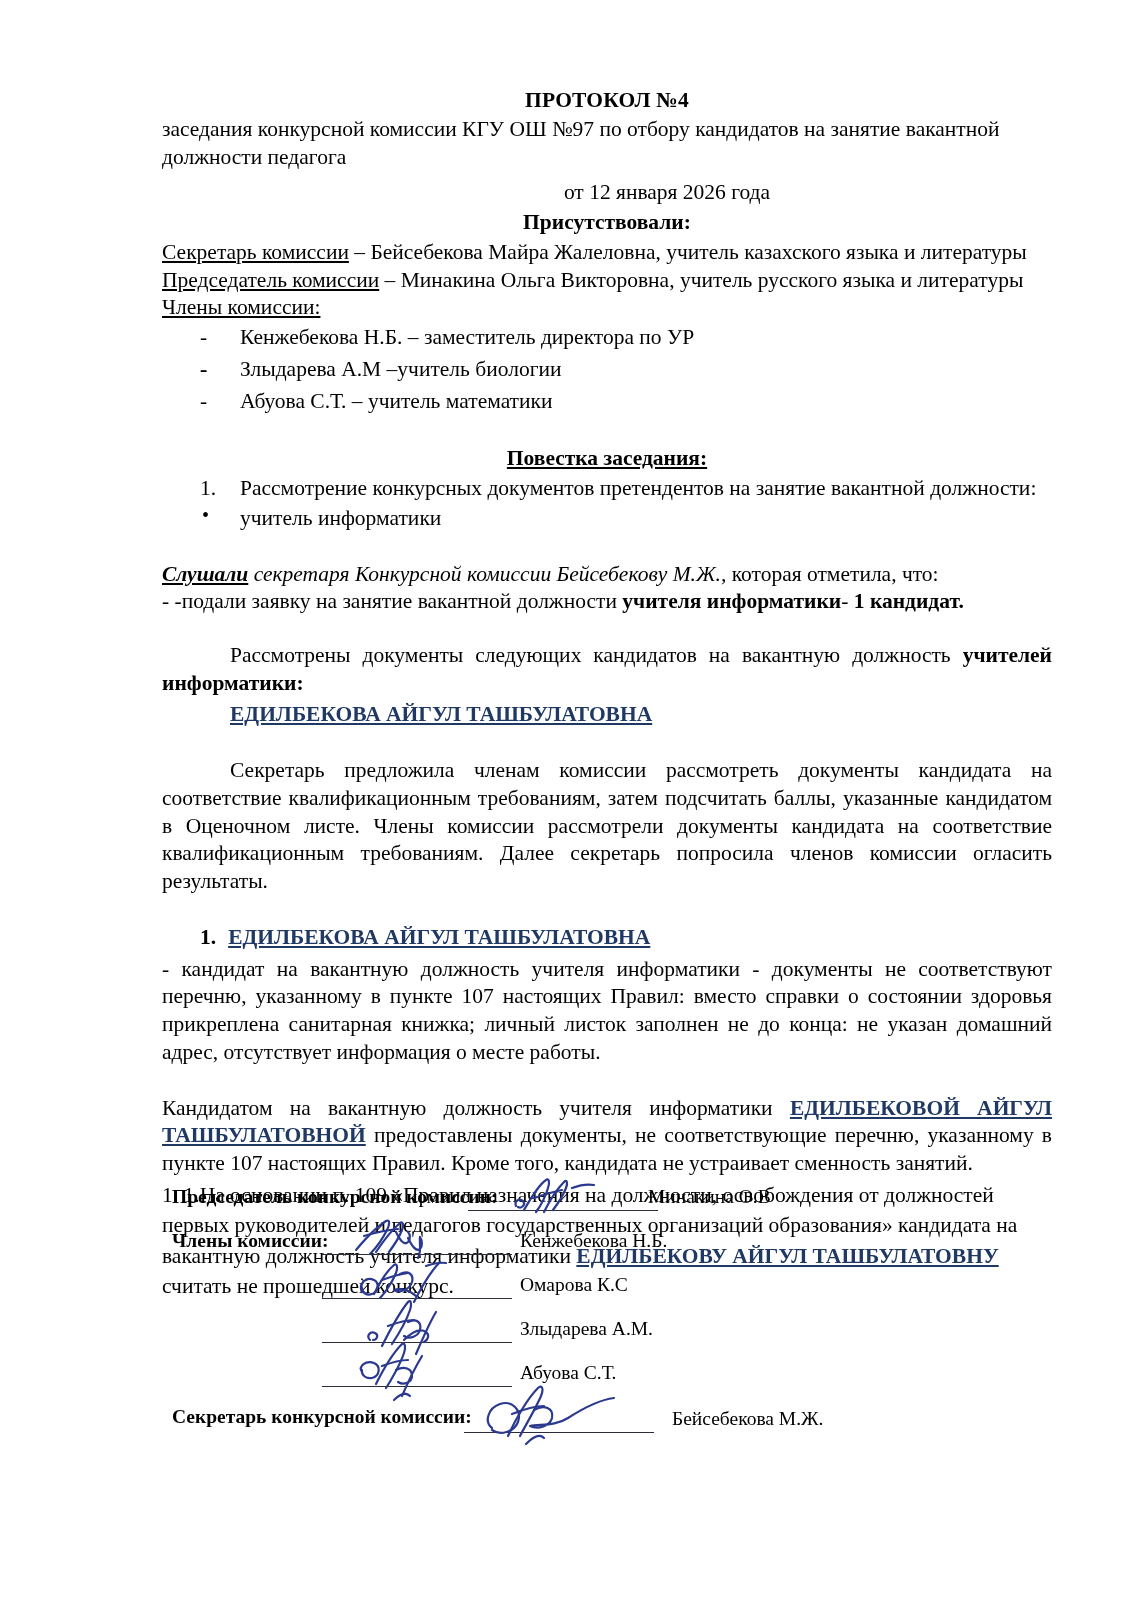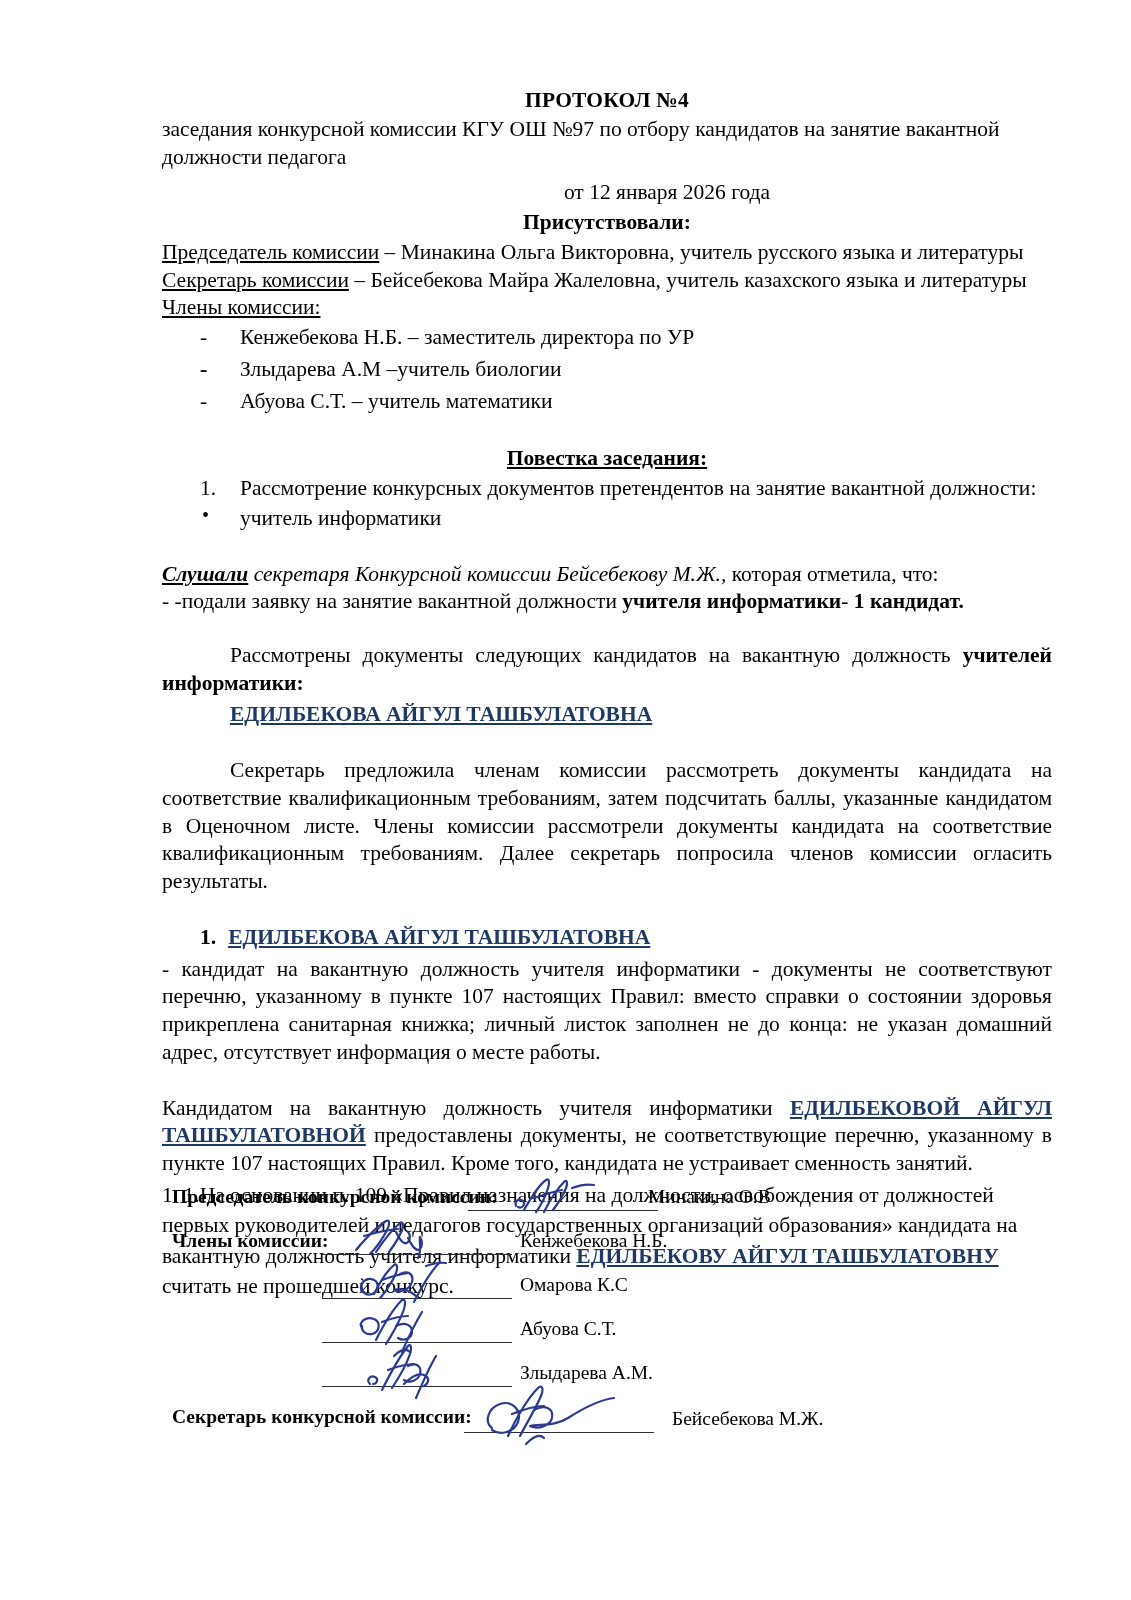--- a/index.html
+++ b/index.html
@@ -189,22 +189,22 @@
     <div class="subtitle-block">
       <div class="t">заседания конкурсной комиссии КГУ ОШ №97  по отбору кандидатов на занятие вакантной</div>
       <div class="t">должности педагога</div>
     </div>
 
     <div class="t date-line">от 12   января 2026 года</div>
 
     <div class="t present-head">Присутствовали:</div>
 
     <div class="roster">
+      <div class="t row"><span class="u">Секретарь комиссии</span><span>  –     Бейсебекова Майра Жалеловна, учитель казахского языка и литературы</span></div>
       <div class="t row"><span class="u">Председатель комиссии</span><span> – Минакина Ольга Викторовна, учитель русского    языка и литературы</span></div>
-      <div class="t row"><span class="u">Секретарь комиссии</span><span>  –     Бейсебекова Майра Жалеловна, учитель казахского языка и литературы</span></div>
       <div class="t row"><span class="u">Члены комиссии:</span></div>
       <ul class="members">
         <li><span class="dash">-</span><span>Кенжебекова Н.Б. – заместитель директора по УР</span></li>
         <li><span class="dash">-</span></li>
         <li><span class="dash">-</span><span>Злыдарева А.М –учитель биологии</span></li>
         <li><span class="dash">-</span><span>Абуова С.Т. – учитель математики</span></li>
       </ul>
     </div>
 
     <div class="t agenda-head">Повестка заседания:</div>
@@ -281,46 +281,46 @@
           <path d="M44 18 C52 14, 58 18, 56 26 C54 33, 44 38, 38 34 C44 32, 54 34, 60 40"></path>
           <path d="M58 46 C66 30, 76 14, 84 6"></path>
           <path d="M70 10 C76 8, 84 6, 90 7"></path>
         </svg>
       </span>
       <span class="sig-person" style="left:348px;">Омарова К.С</span>
     </div>
 
     <div class="sig-row">
       <span class="sig-line" style="left:150px; top:32px; width:190px;"></span>
+      <span class="sig-ink" style="left:190px; top:-14px;">
+        <svg width="130" height="62" viewBox="0 0 130 62" fill="none" stroke="#2b3a8f" stroke-width="2.2" stroke-linecap="round" stroke-linejoin="round">
+          <path d="M8 44 C4 40, 8 35, 13 37 C17 39, 15 44, 11 44"></path>
+          <path d="M20 50 C28 34, 38 16, 46 6 C49 3, 50 8, 48 14 C44 26, 34 42, 30 48"></path>
+          <path d="M26 30 C34 27, 44 24, 52 24"></path>
+          <path d="M46 26 C54 22, 60 26, 58 34 C56 40, 48 44, 42 40"></path>
+          <path d="M42 44 C50 36, 58 32, 64 36 C68 39, 66 44, 62 46"></path>
+          <path d="M54 58 C60 44, 68 26, 74 16"></path>
+        </svg>
+      </span>
+      <span class="sig-person" style="left:348px;">Злыдарева А.М.</span>
+    </div>
+
+    <div class="sig-row">
+      <span class="sig-line" style="left:150px; top:32px; width:190px;"></span>
       <span class="sig-ink" style="left:186px; top:-14px;">
         <svg width="130" height="64" viewBox="0 0 130 64" fill="none" stroke="#2b3a8f" stroke-width="2.2" stroke-linecap="round" stroke-linejoin="round">
           <path d="M4 32 C0 26, 8 20, 16 23 C23 26, 22 36, 14 38 C8 39, 3 35, 4 30"></path>
           <path d="M18 44 C26 28, 36 12, 44 4 C47 2, 48 7, 46 13 C42 25, 32 42, 28 48"></path>
           <path d="M24 26 C32 23, 42 20, 50 20"></path>
           <path d="M38 30 C46 26, 54 28, 54 36 C54 42, 46 46, 40 42"></path>
           <path d="M44 56 C50 42, 58 26, 64 16"></path>
           <path d="M36 60 C42 54, 48 52, 52 56"></path>
         </svg>
       </span>
       <span class="sig-person" style="left:348px;">Абуова С.Т.</span>
-    </div>
-
-    <div class="sig-row">
-      <span class="sig-line" style="left:150px; top:32px; width:190px;"></span>
-      <span class="sig-ink" style="left:190px; top:-14px;">
-        <svg width="130" height="62" viewBox="0 0 130 62" fill="none" stroke="#2b3a8f" stroke-width="2.2" stroke-linecap="round" stroke-linejoin="round">
-          <path d="M8 44 C4 40, 8 35, 13 37 C17 39, 15 44, 11 44"></path>
-          <path d="M20 50 C28 34, 38 16, 46 6 C49 3, 50 8, 48 14 C44 26, 34 42, 30 48"></path>
-          <path d="M26 30 C34 27, 44 24, 52 24"></path>
-          <path d="M46 26 C54 22, 60 26, 58 34 C56 40, 48 44, 42 40"></path>
-          <path d="M42 44 C50 36, 58 32, 64 36 C68 39, 66 44, 62 46"></path>
-          <path d="M54 58 C60 44, 68 26, 74 16"></path>
-        </svg>
-      </span>
-      <span class="sig-person" style="left:348px;">Злыдарева А.М.</span>
     </div>
 
     <div class="sig-row">
       <span class="sig-label">Секретарь конкурсной комиссии:</span>
       <span class="sig-line" style="left:292px; top:34px; width:190px;"></span>
       <span class="sig-ink" style="left:310px; top:-18px;">
         <svg width="180" height="70" viewBox="0 0 180 70" fill="none" stroke="#2b3a8f" stroke-width="2.2" stroke-linecap="round" stroke-linejoin="round">
           <path d="M10 48 C2 42, 6 28, 18 24 C30 20, 40 30, 36 42 C32 52, 18 56, 10 50"></path>
           <path d="M26 56 C34 38, 46 18, 56 8 C60 4, 62 9, 59 16 C54 28, 42 48, 38 56"></path>
           <path d="M30 34 C40 30, 52 26, 62 26"></path>

